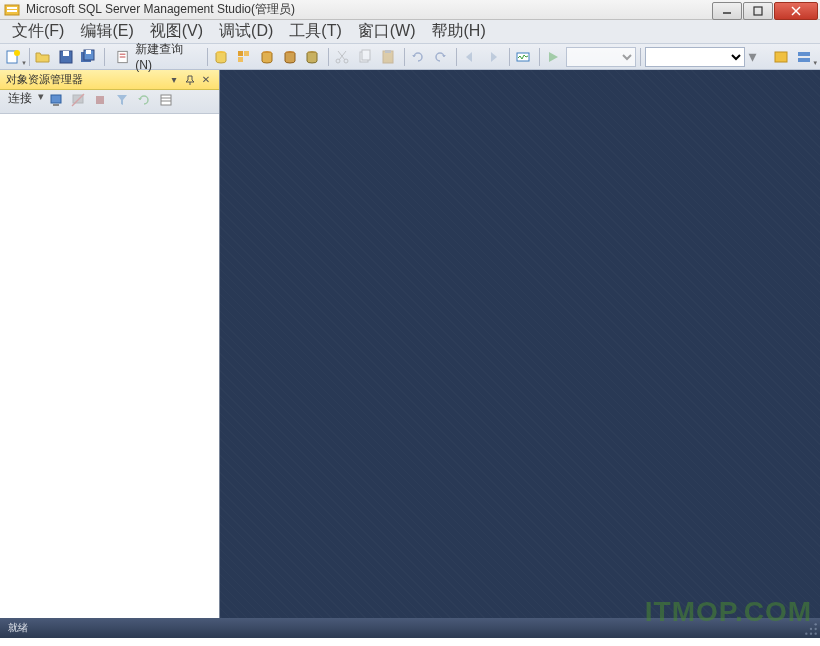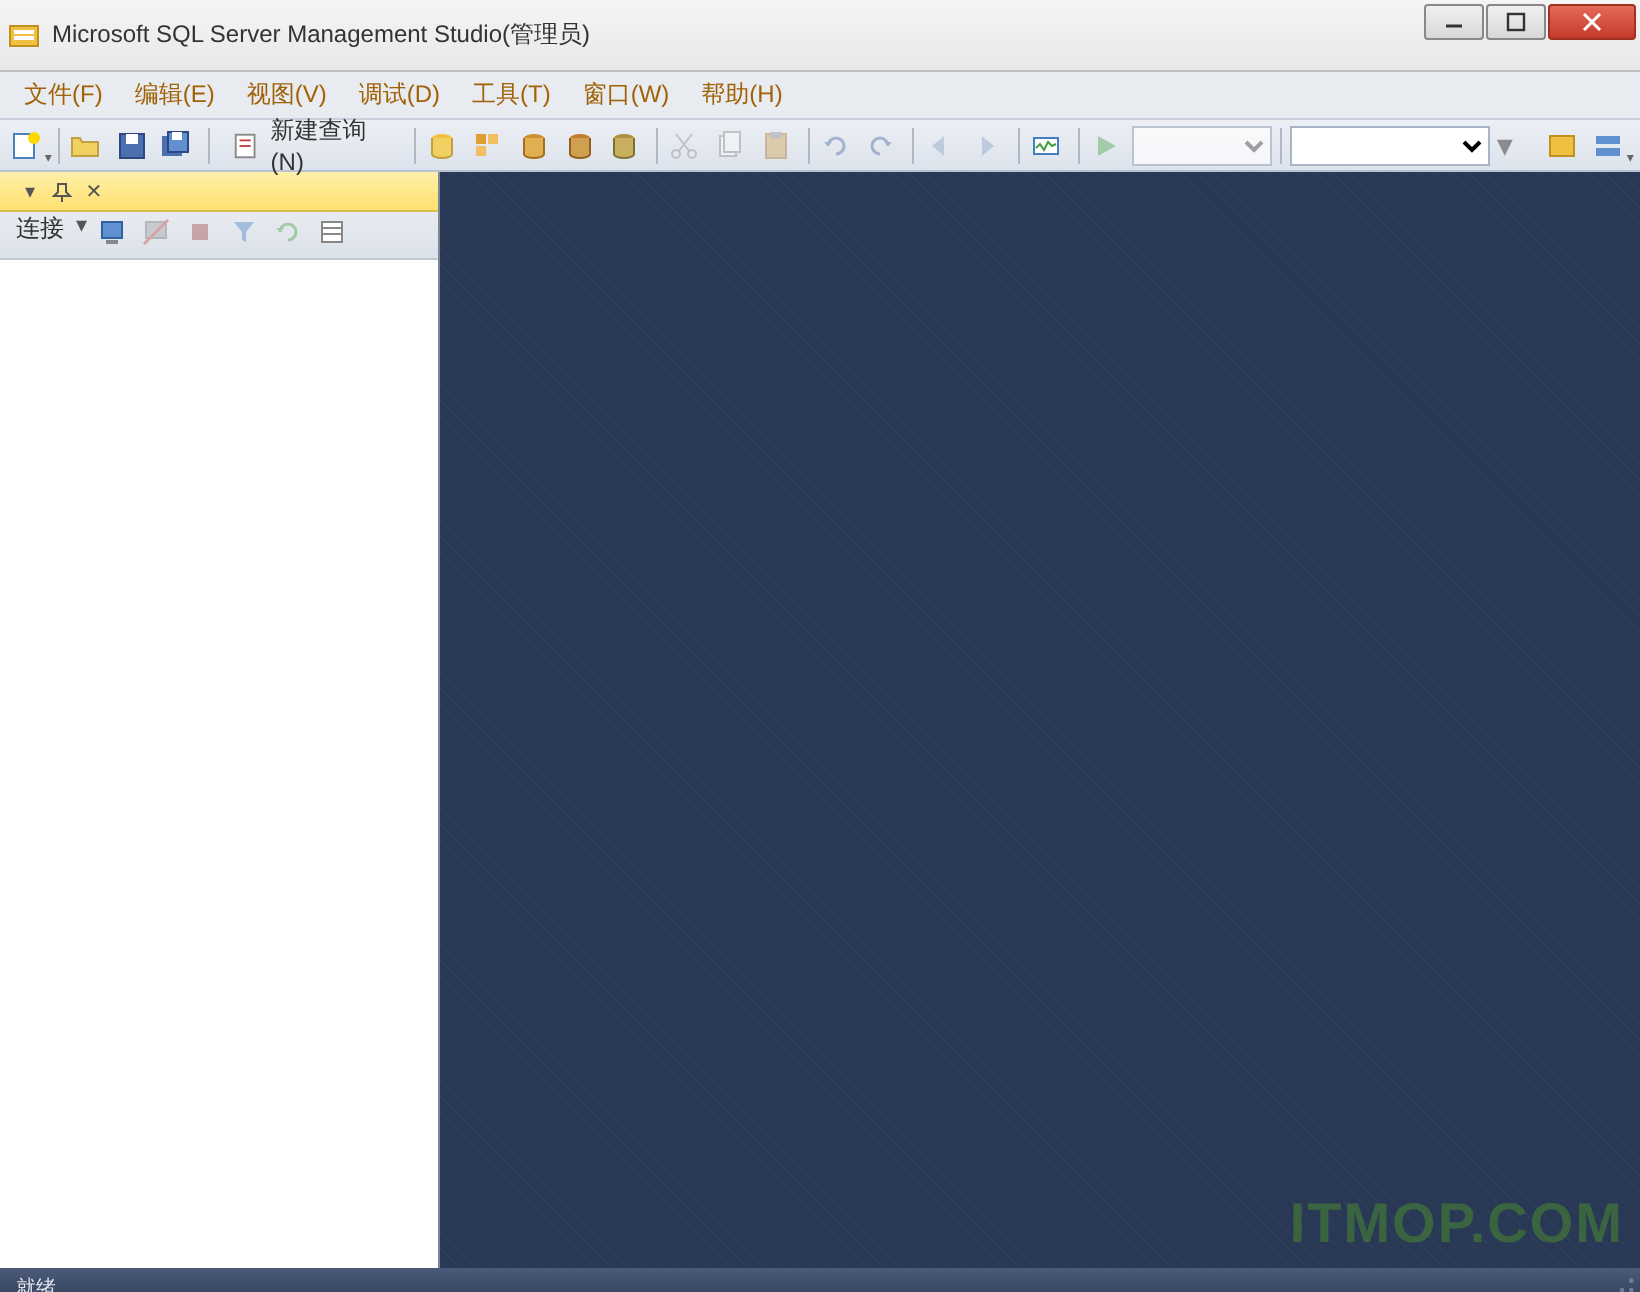--- a/index.html
+++ b/index.html
@@ -1,29 +1,29 @@
 <!DOCTYPE html>
 <html><head>
   <meta charset="utf-8">
   <style>
     * { margin: 0; padding: 0; box-sizing: border-box; font-family: "Microsoft YaHei", "Segoe UI", Tahoma, sans-serif; }
     body { width: 820px; height: 646px; overflow: hidden; background: #fff; position: relative; }
 
     
-    .titlebar { height: 36px; background: linear-gradient(#f5f5f5, #e8e8e8); border-bottom: 1px solid #c0c0c0; display: flex; align-items: center; padding: 0 4px; position: relative; }
+    .titlebar { height: 20px; background: linear-gradient(#f5f5f5, #e8e8e8); border-bottom: 1px solid #c0c0c0; display: flex; align-items: center; padding: 0 4px; position: relative; }
     .titlebar .app-icon { width: 16px; height: 16px; margin-right: 6px; }
     .titlebar .title { font-size: 12px; color: #333; }
     .window-controls { position: absolute; right: 2px; top: 2px; display: flex; gap: 1px; }
     .window-btn { width: 30px; height: 18px; border: 1px solid #888; border-radius: 2px; display: flex; align-items: center; justify-content: center; background: linear-gradient(#f0f0f0, #d8d8d8); font-size: 10px; cursor: pointer; }
     .window-btn.close { width: 44px; background: linear-gradient(#e46a5a, #c43a2a); color: #fff; border-color: #a03020; }
     .window-btn svg { width: 10px; height: 10px; }
 
     
     .menubar { height: 24px; background: #e8ebf0; border-bottom: 1px solid #c8d0dc; display: flex; align-items: center; padding: 0 4px; }
-    .menu-item { font-size: 12px; color: #a16207; padding: 3px 8px; cursor: pointer; }
+    .menu-item { font-size: 16px; color: #404040; padding: 3px 8px; cursor: pointer; }
 
     
     .toolbar { height: 26px; background: linear-gradient(#eceff4, #dde3ec); border-bottom: 1px solid #b8c2d2; display: flex; align-items: center; padding: 0 4px; gap: 2px; }
     .tool-btn { width: 22px; height: 22px; display: flex; align-items: center; justify-content: space-between; border: 1px solid transparent; border-radius: 2px; cursor: pointer; position: relative; }
     .tool-btn.dropdown::after { content: "▾"; font-size: 7px; color: #666; position: absolute; right: -2px; bottom: 0; }
     .tool-btn.wide { width: auto; padding: 0 6px; font-size: 12px; color: #333; gap: 4px; }
     .tool-sep { width: 1px; height: 18px; background: #b0b8c8; margin: 0 2px; }
     .tool-btn svg { width: 16px; height: 16px; }
     .tool-combo { height: 20px; border: 1px solid #a8b4c8; background: #fff; min-width: 70px; font-size: 11px; }
     .tool-btn.disabled { opacity: 0.4; cursor: default; }
@@ -235,20 +235,21 @@
       <svg viewBox="0 0 16 16">
         <rect x="2" y="3" width="12" height="4" fill="#6090d0"></rect>
         <rect x="2" y="9" width="12" height="4" fill="#6090d0"></rect>
       </svg>
     </div>
 </div>
 
 <div class="main">
   <div class="panel">
     <div class="panel-header">
+      <span class="hdr-title">对象资源管理器</span>
       <span class="hdr-ctrl">▾</span>
       <span class="hdr-ctrl">
         <svg viewBox="0 0 10 10" width="10" height="10">
             <path d="M3 1 L7 1 L7 5 L9 7 L1 7 L3 5 Z M5 7 L5 10" stroke="#555" fill="none"></path>
           </svg>
       </span>
       <span class="hdr-ctrl">✕</span>
     </div>
     <div class="panel-toolbar">
       <span class="label">连接</span>

